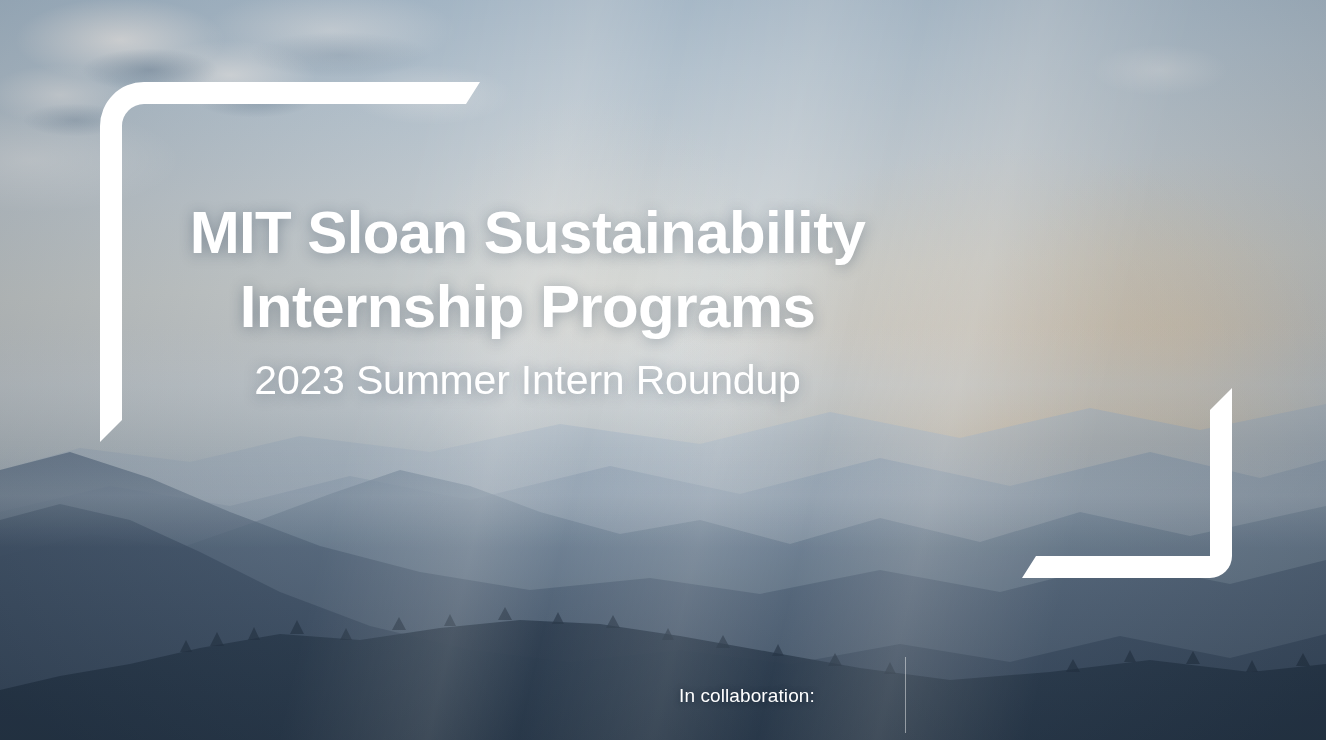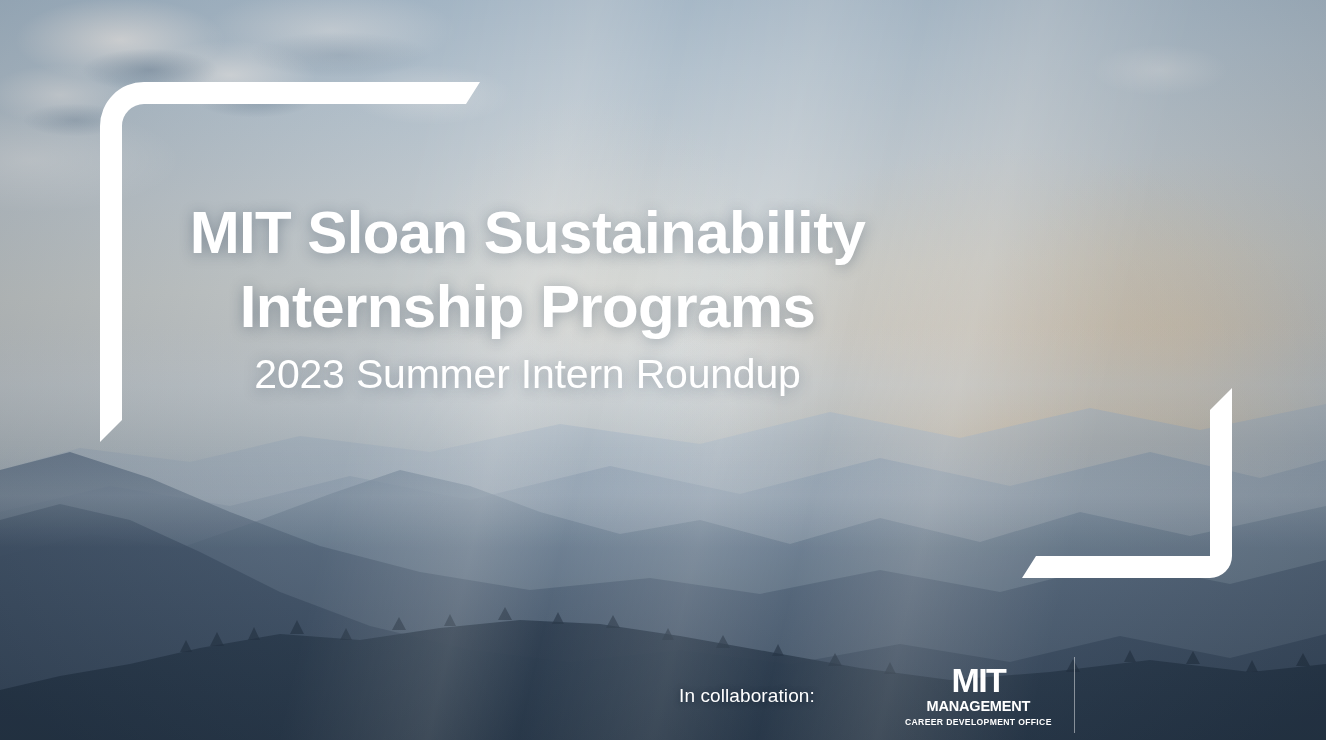--- a/index.html
+++ b/index.html
@@ -104,21 +104,21 @@
     letter-spacing:-.6px;
     line-height:74px;
     white-space:nowrap;
   }
   #subtitle {
     color:#ffffff;
     font-size:41px;
     font-weight:normal;
     letter-spacing:-.2px;
     line-height:56px;
-    margin-top:2px;
+    margin-top:8px;
     white-space:nowrap;
   }
 
   
   #collab-label {
     position:absolute; left:679px; top:685px;
     color:#ffffff;
     font-size:19px;
     letter-spacing:.1px;
     text-shadow:0 1px 6px rgba(16,32,48,.6);
@@ -228,24 +228,19 @@
   <div id="title-block">
     <div id="title-line-1">MIT Sloan Sustainability</div>
     <div id="title-line-2">Internship Programs</div>
     <div id="subtitle">2023 Summer Intern Roundup</div>
   </div>
 
   <div id="collab-label">In collaboration:</div>
 
   <div id="logo-bar">
 
-    <div id="logo-mit-management">
-      <div id="mit-wordmark">MIT</div>
-      <div id="mit-management-word">MANAGEMENT</div>
-      <div id="mit-cdo-word">CAREER DEVELOPMENT OFFICE</div>
-    </div>
 
     <div id="logo-divider"></div>
 
 
   </div>
 
 </div>
 
 </body></html>

